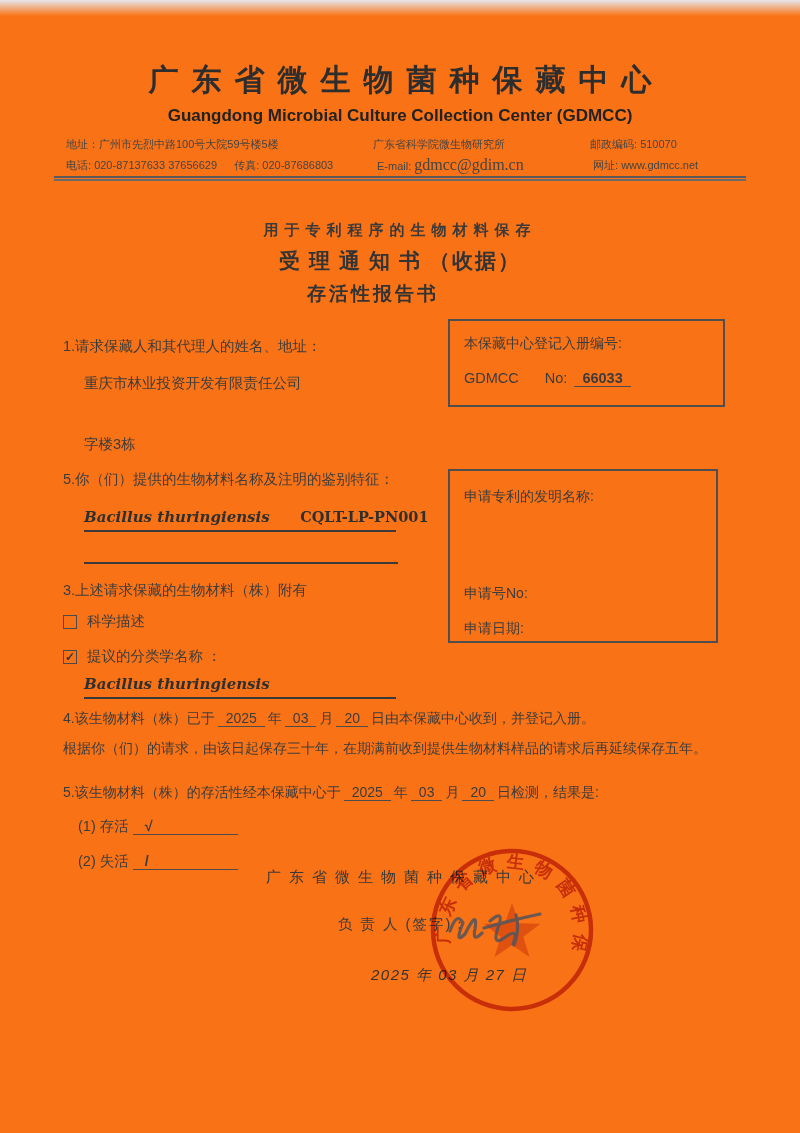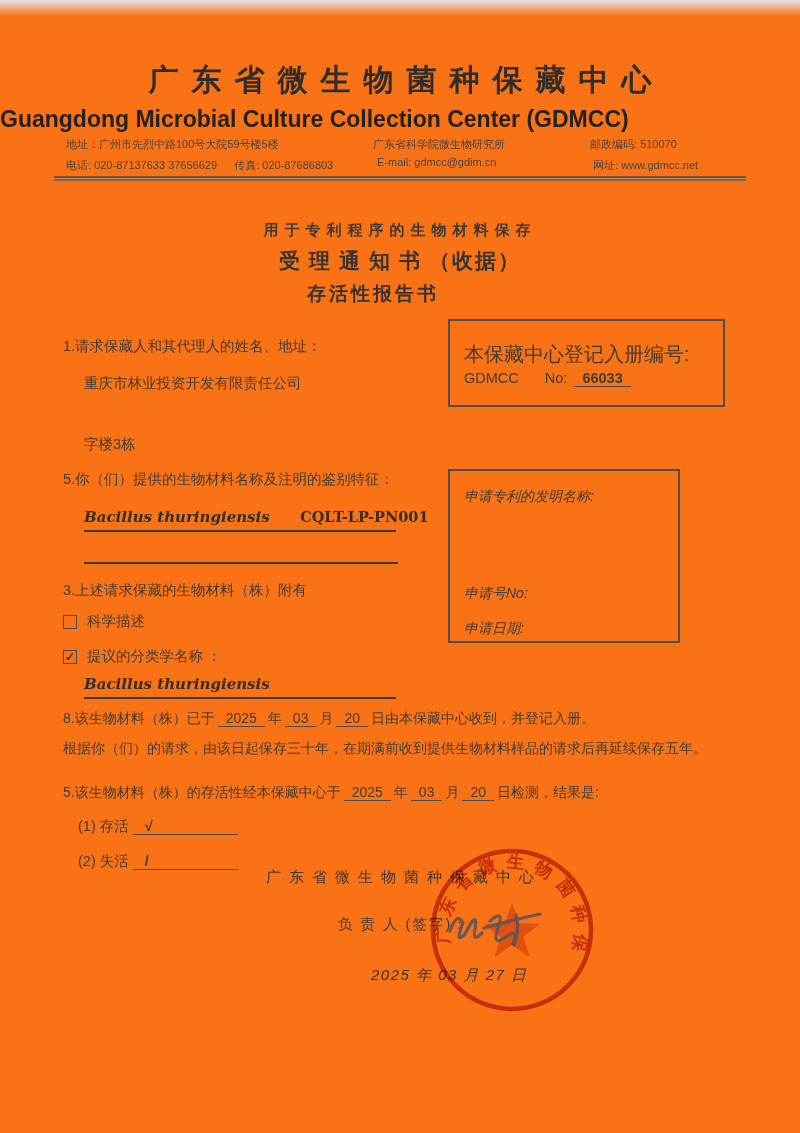--- a/index.html
+++ b/index.html
@@ -11,24 +11,24 @@
   }
   .page::before{
     content:""; position:absolute; left:0; top:0; width:100%; height:16px;
     background:linear-gradient(#e6e6ea, rgba(255,255,255,0)); pointer-events:none;
   }
   .abs { position:absolute; }
 
   
   .cn-title { top:60px; left:0; width:100%; text-align:center;
     font-size:30px; font-weight:bold; letter-spacing:13px; text-indent:13px; color:#2d2d2d; }
-  .en-title { top:106px; left:0; width:100%; text-align:left;
-    font-size:23px; font-weight:bold; color:#222; }
+  .en-title { top:106px; left:0; width:100%; text-align:center;
+    font-size:17px; font-weight:bold; color:#222; }
   .info { font-size:11px; color:#444; white-space:nowrap; }
-  .email-val { font-size:11px; }
+  .email-val { font-size:16px;font-family:Liberation Serif, serif; }
   .rule { top:176px; left:54px; width:692px; height:5px;
     border-top:2.5px solid #5a5a5a; border-bottom:2px solid #6a6a6a; }
 
   
   .serif { font-family:"DejaVu Serif", serif; }
   .t1 { top:221px; left:0; width:100%; text-align:center;
     font-size:15px; font-weight:bold; letter-spacing:6px; color:#3a3a3a; }
   .t2 { top:247px; left:0; width:100%; text-align:center;
     font-size:21px; font-weight:bold; letter-spacing:9px; color:#333; }
   .t3 { top:281px; left:307px; font-size:19px; font-weight:bold; letter-spacing:3px; color:#333; }
@@ -100,56 +100,56 @@
   <div class="abs t2 serif">
     <span>受理通知书</span><span style="letter-spacing:2px;">（收据）</span>
   </div>
   <div class="abs t3 serif">存活性报告书</div>
 
   <div class="abs lbl" style="top:337px;left:63px;">1.请求保藏人和其代理人的姓名、地址：</div>
   <div class="abs lbl" style="top:374px;left:84px;">重庆市林业投资开发有限责任公司</div>
   <div class="abs lbl" style="top:435px;left:84px;">字楼3栋</div>
 
   <div class="abs box" style="top:319px;left:448px;width:277px;height:88px;">
-    <div class="lbl" style="position:absolute;top:20px;left:14px;font-size:20px;">本保藏中心登记入册编号:</div>
+    <div class="lbl" style="position:absolute;top:14px;left:14px;font-size:14px;">本保藏中心登记入册编号:</div>
     <div class="lbl" style="position:absolute;top:49px;left:14px;font-size:14.5px;">
       <span>GDMCC</span>
       <span style="margin-left:22px;">No:</span>
       <span class="u" style="font-weight:bold;">66033</span>
     </div>
   </div>
 
   <div class="abs lbl" style="top:470px;left:63px;">5.你（们）提供的生物材料名称及注明的鉴别特征：</div>
   <div class="abs value-line" style="top:508px;left:84px;">
     <span class="organism">Bacillus thuringiensis</span>
     <span class="strain">CQLT-LP-PN001</span>
   </div>
   <div class="abs blank-line" style="top:562px;left:84px;"></div>
 
-  <div class="abs box" style="top:469px;left:448px;width:232px;height:174px;font-style:italic;">
+  <div class="abs box" style="top:469px;left:448px;width:270px;height:174px;">
     <div class="lbl" style="position:absolute;top:17px;left:14px;font-size:14px;">申请专利的发明名称:</div>
     <div class="lbl" style="position:absolute;top:114px;left:14px;font-size:14px;">申请号No:</div>
     <div class="lbl" style="position:absolute;top:149px;left:14px;font-size:14px;">申请日期:</div>
   </div>
 
   <div class="abs lbl" style="top:581px;left:63px;">3.上述请求保藏的生物材料（株）附有</div>
   <div class="abs lbl chk-row" style="top:612px;left:63px;">
     <span class="chk"></span>
     <span>科学描述</span>
   </div>
   <div class="abs lbl chk-row" style="top:647px;left:63px;">
     <span class="chk">✓</span>
     <span>提议的分类学名称 ：</span>
   </div>
   <div class="abs value-line" style="top:675px;left:84px;">
     <span class="organism">Bacillus thuringiensis</span>
   </div>
 
   <div class="abs body-line" style="top:710px;left:63px;">
-    <span>8.该生物材料（株）已于</span><span class="u">2025</span><span>年</span><span class="u">03</span><span>月</span><span class="u">20</span><span>日由本保藏中心收到，并登记入册。</span>
+    <span>4.该生物材料（株）已于</span><span class="u">2025</span><span>年</span><span class="u">03</span><span>月</span><span class="u">20</span><span>日由本保藏中心收到，并登记入册。</span>
   </div>
   <div class="abs body-line" style="top:740px;left:63px;">根据你（们）的请求，由该日起保存三十年，在期满前收到提供生物材料样品的请求后再延续保存五年。</div>
 
   <div class="abs body-line" style="top:784px;left:63px;">
     <span>5.该生物材料（株）的存活性经本保藏中心于</span><span class="u">2025</span><span>年</span><span class="u">03</span><span>月</span><span class="u">20</span><span>日检测，结果是:</span>
   </div>
   <div class="abs lbl" style="top:817px;left:78px;">
     <span>(1) 存活</span><span class="fill">√</span>
   </div>
   <div class="abs lbl" style="top:852px;left:78px;">

